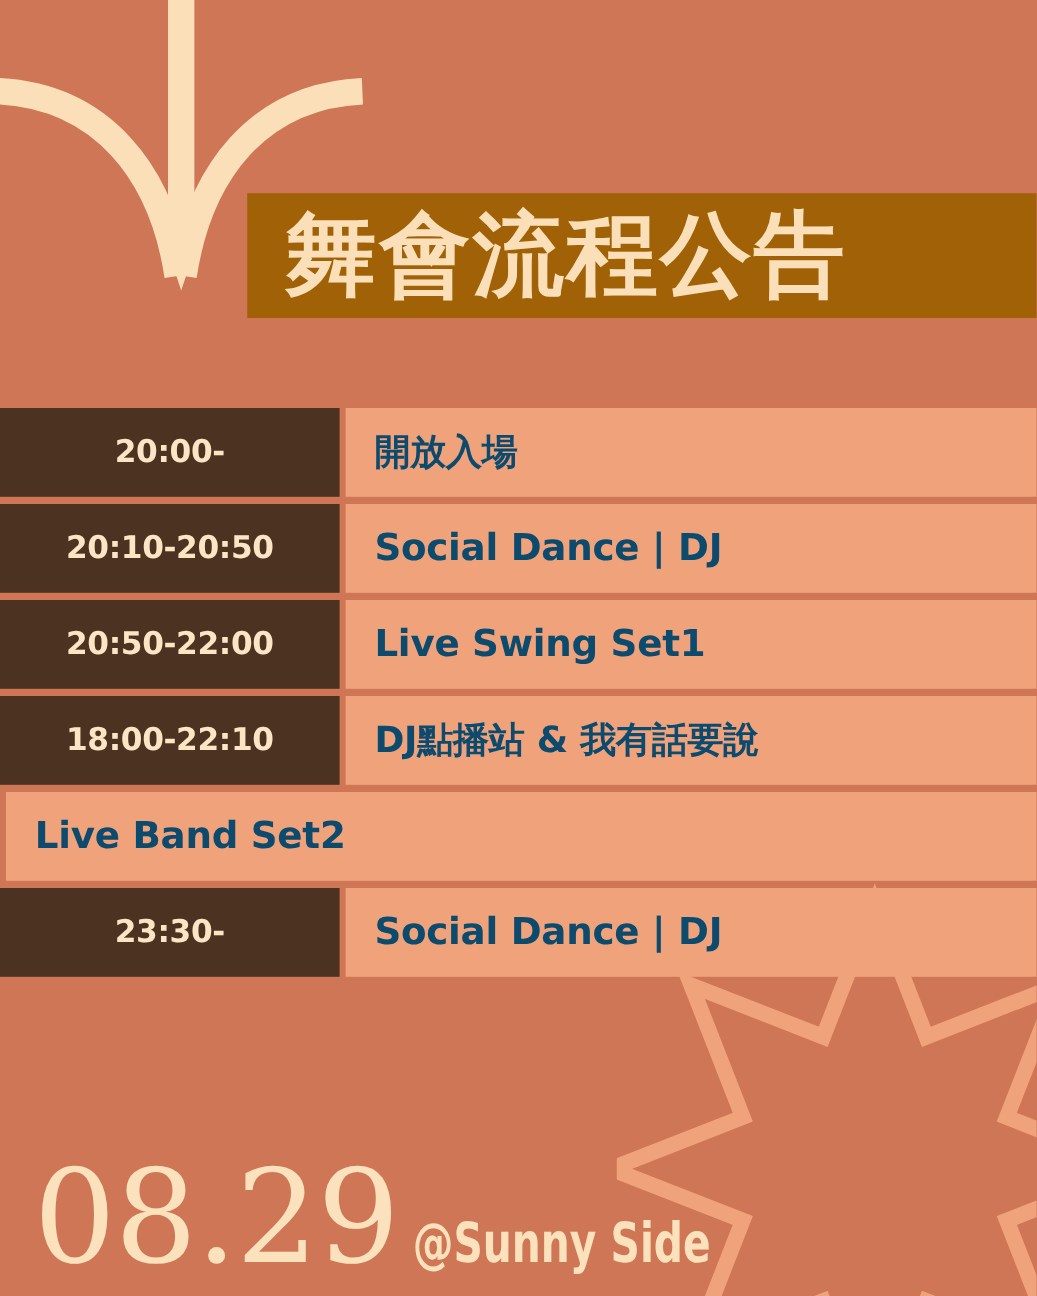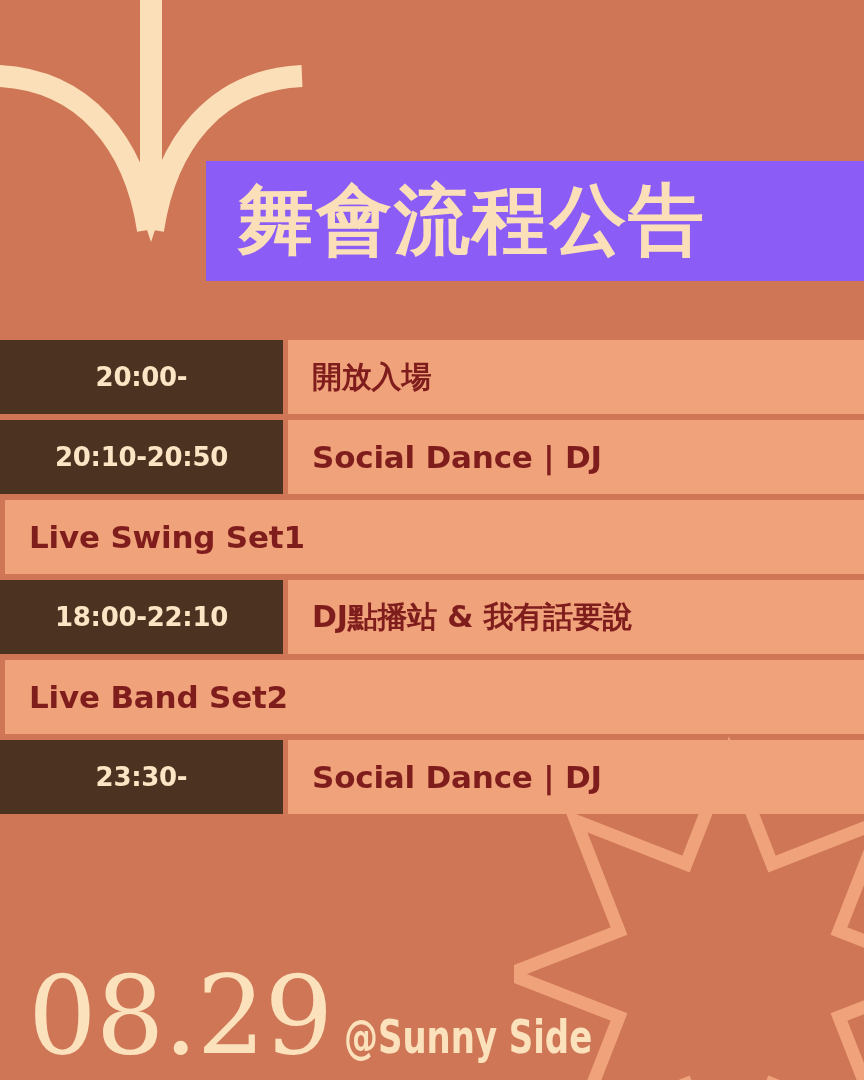--- a/index.html
+++ b/index.html
@@ -56,22 +56,22 @@
   }
   .logo-line1 { font-size: 35px; display:block; }
   .logo-line2 { font-size: 35px; display:block; }
 
   
   .title-banner {
     position: absolute;
     left: 206px;
     top: 161px;
     width: 658px;
-    height: 120px;
-    background: #8b5cf6;
+    height: 104px;
+    background: #a16207;
     display: flex;
     align-items: center;
     z-index: 5;
   }
   .title-text {
     color: #FBDFB8;
     font-family: "DejaVu Sans", "Liberation Sans", sans-serif;
     font-weight: bold;
     font-size: 76px;
     letter-spacing: 2px;
@@ -111,21 +111,21 @@
   }
   .row-gap { width: 5px; background: transparent; }
   .row-label {
     flex: 1;
     background: #F0A27B;
     display: flex;
     align-items: center;
     padding-left: 24px;
   }
   .row-label-text {
-    color: #7f1d1d;
+    color: #0c4a6e;
     font-family: "DejaVu Sans", "Liberation Sans", sans-serif;
     font-weight: bold;
     font-size: 31px;
     letter-spacing: -0.2px;
     white-space: nowrap;
   }
   .row-label-text.cjk { font-size: 30px; }
 
   
   .footer {
@@ -191,20 +191,23 @@
       <div class="row">
         <div class="row-time">
           <span class="row-time-text">20:10-20:50</span>
         </div>
         <div class="row-gap"></div>
         <div class="row-label">
           <span class="row-label-text">Social Dance | DJ</span>
         </div>
       </div>
       <div class="row">
+        <div class="row-time">
+          <span class="row-time-text">20:50-22:00</span>
+        </div>
         <div class="row-gap"></div>
         <div class="row-label">
           <span class="row-label-text">Live Swing Set1</span>
         </div>
       </div>
       <div class="row">
         <div class="row-time">
           <span class="row-time-text">18:00-22:10</span>
         </div>
         <div class="row-gap"></div>

